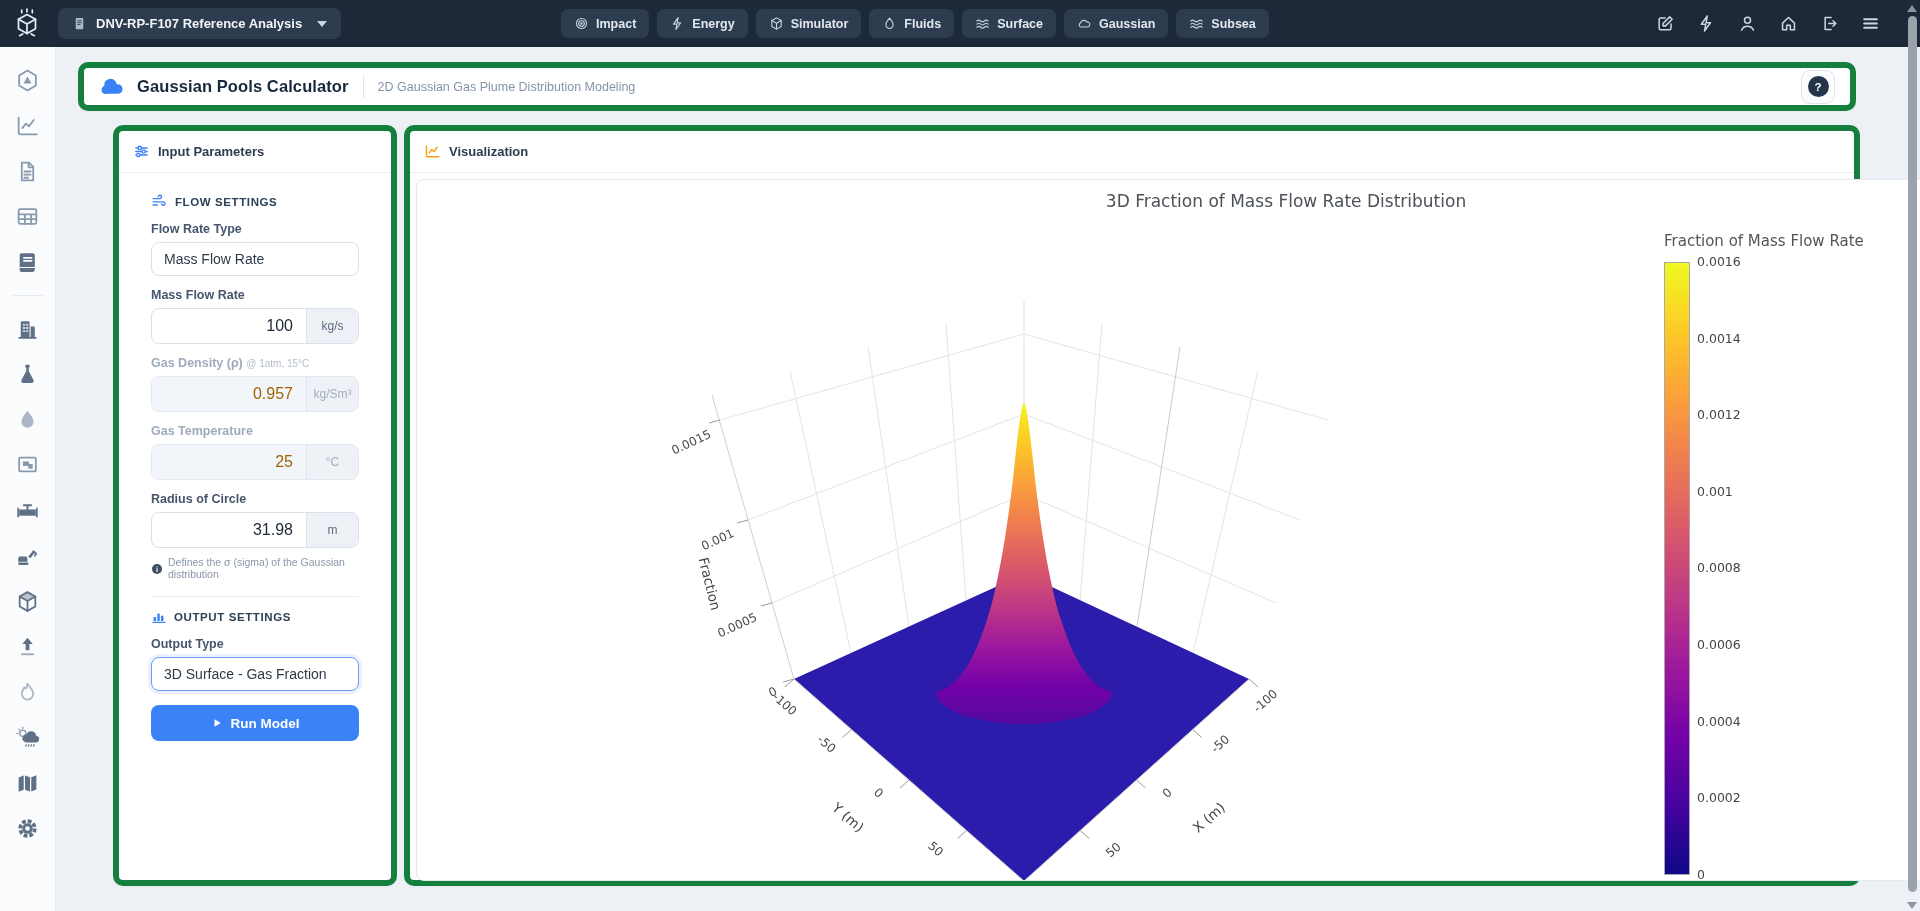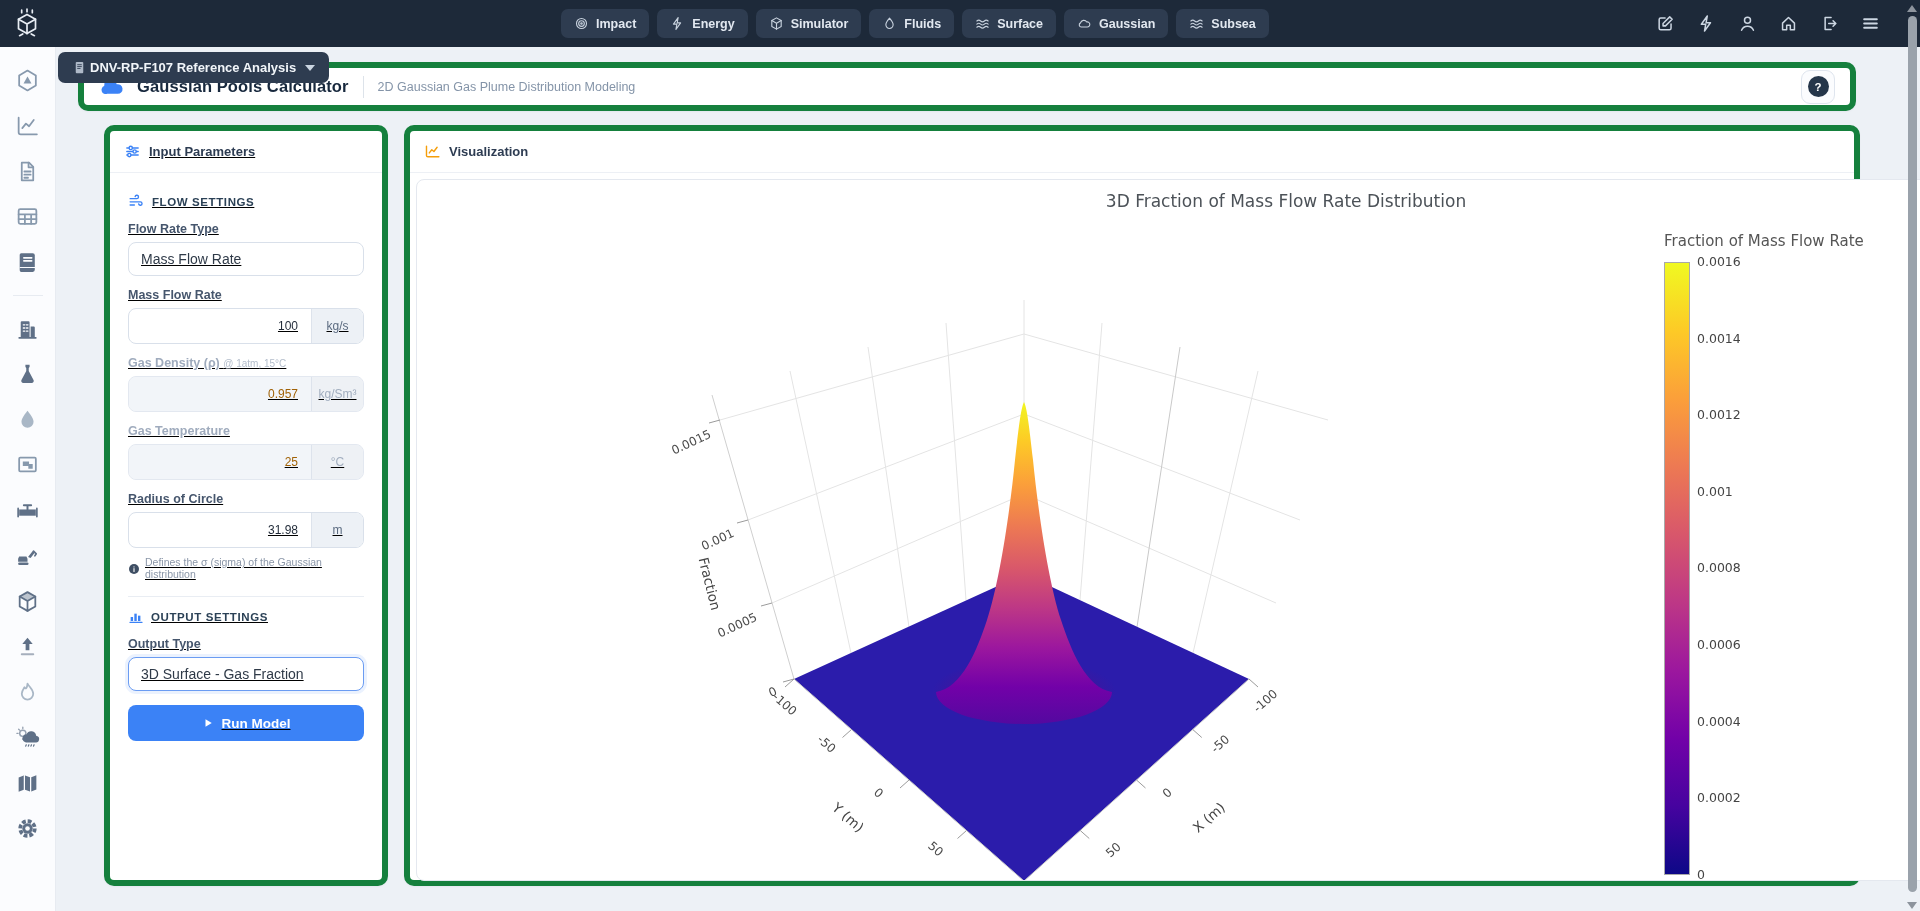--- a/index.html
+++ b/index.html
@@ -3,21 +3,21 @@
 <meta charset="utf-8">
 <style>
   * { box-sizing: border-box; margin: 0; padding: 0; }
   html,body { width:1920px; height:911px; overflow:hidden; }
   body { font-family:"Liberation Sans", sans-serif; background:#edf1f6; position:relative; }
 
   
   .topbar { position:absolute; left:0; top:0; width:1920px; height:47px; background:#1d2939; z-index:20; }
   .logo { position:absolute; left:10px; top:7px; width:34px; height:34px; }
   .proj { position:absolute; left:58px; top:8px; height:31px; background:#2e3c50; border-radius:7px;
-          display:flex; align-items:center; gap:3px; padding:0 14px; cursor:pointer;margin-top:44px; }
+          display:flex; align-items:center; gap:9px; padding:0 14px; cursor:pointer; }
   .proj span.txt { font-size:13px; font-weight:700; color:#f1f5f9; }
   .caret { width:0; height:0; border-left:5px solid transparent; border-right:5px solid transparent; border-top:6px solid #cbd5e1; margin-left:6px; }
   .navgroup { position:absolute; left:547px; top:9px; display:flex; gap:8px;padding-left:14px; }
   .nav-pill { height:29px; background:#2e3c50; border-radius:7px; display:flex; align-items:center; gap:7px;
               padding:0 13px; font-size:12.5px; font-weight:700; color:#e2e8f0; cursor:pointer; }
   .nav-pill svg { width:15px; height:15px; stroke:#c8d2de; fill:none; stroke-width:1.8; stroke-linecap:round; stroke-linejoin:round; }
   .topicons { position:absolute; right:40px; top:0; height:47px; display:flex; align-items:center; gap:22px; }
   .topicons .tico { width:19px; height:19px; color:#ccd6e2; cursor:pointer; }
   .topicons svg { width:19px; height:19px; stroke:currentColor; fill:none; stroke-width:1.9; stroke-linecap:round; stroke-linejoin:round; }
 
@@ -40,32 +40,32 @@
   .header-card .subtitle { font-size:12.5px; color:#8494a8; }
   .help-btn { margin-left:auto; width:34px; height:34px; border:1px solid #dfe5ee; border-radius:9px; background:#fbfcfe;
               display:flex; align-items:center; justify-content:center; cursor:pointer; }
   .help-btn .qc { width:21px; height:21px; border-radius:50%; background:#25364a; color:#fff; font-size:11.5px; font-weight:800;
                   display:flex; align-items:center; justify-content:center; }
 
   .panel-head { height:42px; border-bottom:1px solid #edf0f5; display:flex; align-items:center; gap:8px; padding:0 14px; }
   .panel-head .pt { font-size:13px; font-weight:800; color:#2d3c52; }
 
   
-  .input-panel { position:absolute; left:48px; top:78px; width:284px; height:761px;text-decoration:underline; }
-  .ip-body { padding:12px 18px; }
+  .input-panel { position:absolute; left:57px; top:78px; width:284px; height:761px; }
+  .ip-body { padding:12px 32px; }
   .sec-head { display:flex; align-items:center; gap:7px; margin:8px 0 2px; }
   .sec-head .st { font-size:11.5px; font-weight:800; color:#2b4156; letter-spacing:.6px; }
   .f-label { font-size:12.5px; color:#46566d; font-weight:600; margin:12px 0 6px; }
   .f-label .sfx { font-size:10px; color:#b3bdcb; font-weight:400; }
   .f-label.muted { color:#9fabbd; }
   .select-box { height:34px; border:1px solid #d9e0ea; border-radius:8px; background:#fff; display:flex; align-items:center;
                 padding:0 12px; font-size:14px; color:#2f3a48; cursor:pointer; }
   .select-box.focus { border:1.5px solid #6b9cf2; box-shadow:0 0 0 3px rgba(59,130,246,.10); }
   .igroup { display:flex; height:36px; border:1px solid #d9e0ea; border-radius:8px; overflow:hidden; background:#fff; }
-  .igroup input { flex:1; min-width:0; border:none; outline:none; text-align:right; padding-right:13px; font-size:12px;
+  .igroup input { flex:1; min-width:0; border:none; outline:none; text-align:right; padding-right:13px; font-size:16px;
                   color:#1f2937; font-family:inherit; background:transparent; }
   .igroup .unit { width:52px; background:#edf1f6; border-left:1px solid #dde3ec; display:flex; align-items:center;
                   justify-content:center; font-size:12px; color:#5b6b80; }
   .igroup.off { border-color:#e3e8f0; background:#f2f5f9; }
   .igroup.off input { color:#a16207; background:#f2f5f9; }
   .igroup.off .unit { color:#a2aebf; background:#eef1f5; }
   .note { display:flex; align-items:center; gap:5px; margin-top:8px; font-size:10.5px; color:#8b97a9; }
   .divider-h { height:1px; background:#e9edf3; margin:16px 0 12px; }
   .run-btn { margin-top:14px; width:100%; height:36px; background:#3b82f6; border:none; border-radius:8px; color:#fff;
              font-size:13.5px; font-weight:800; font-family:inherit; display:flex; align-items:center; justify-content:center;

